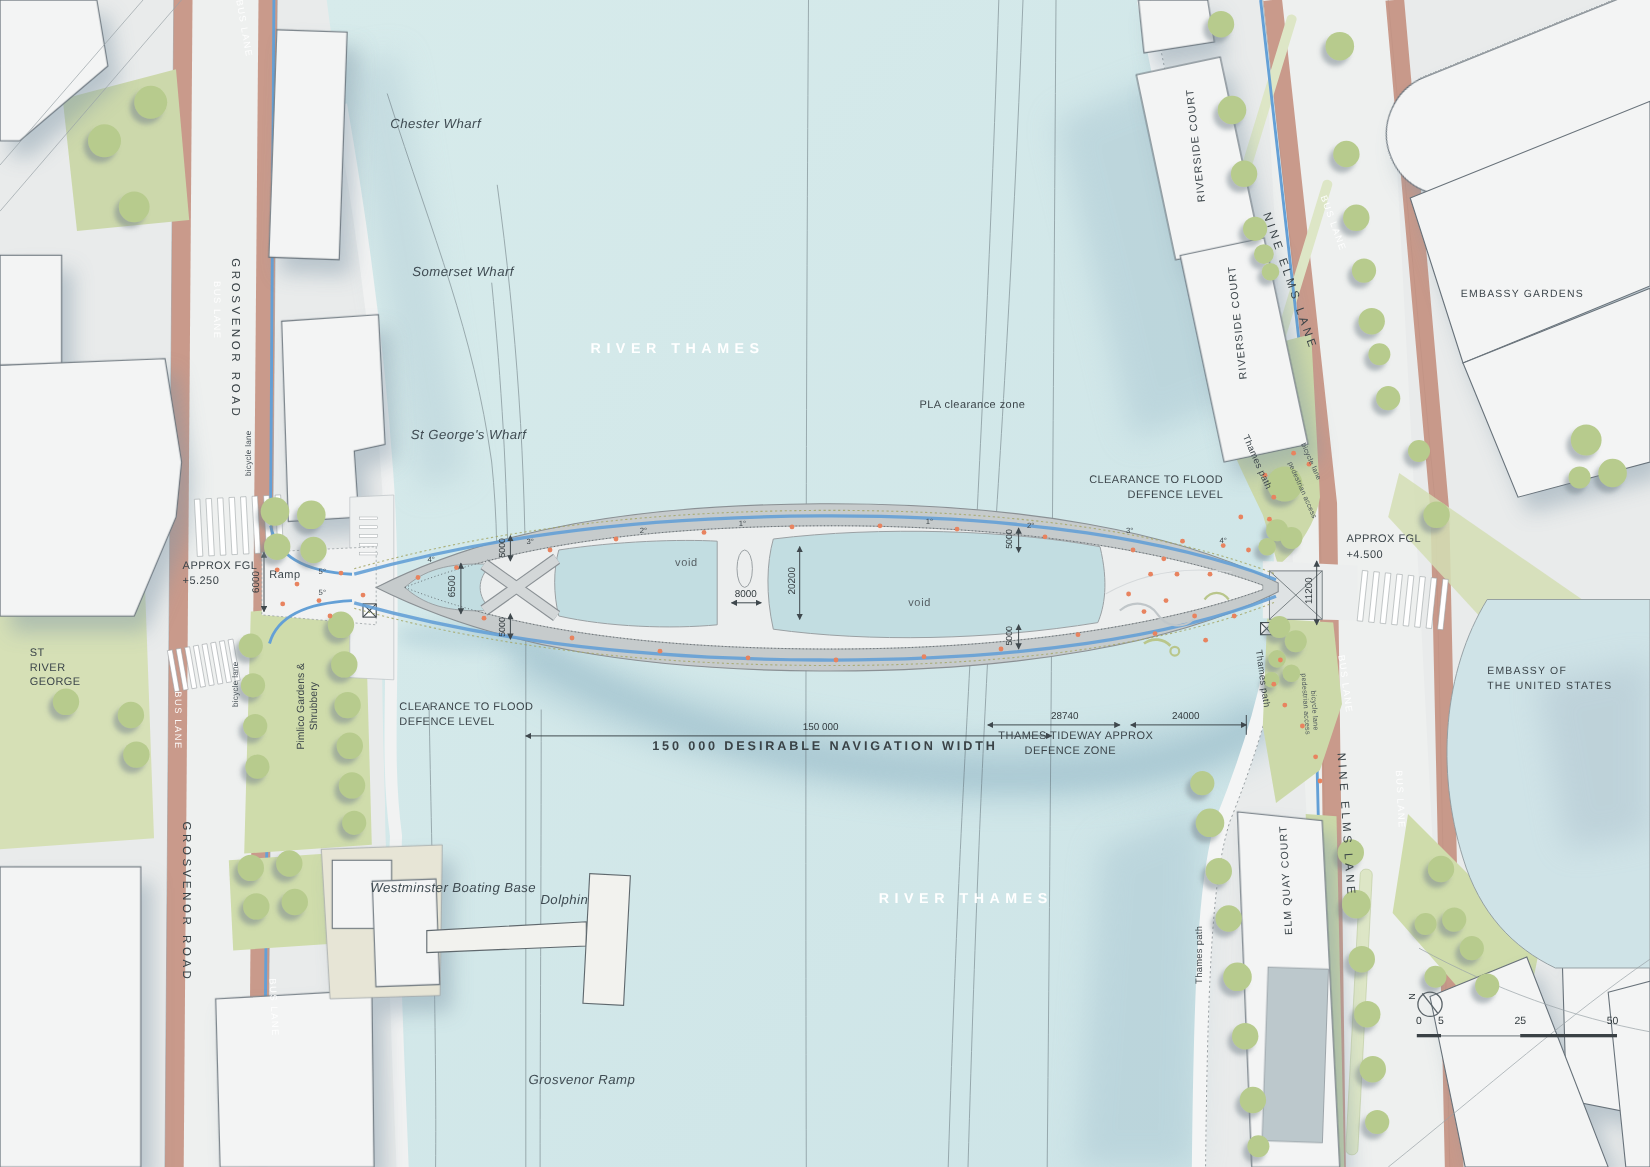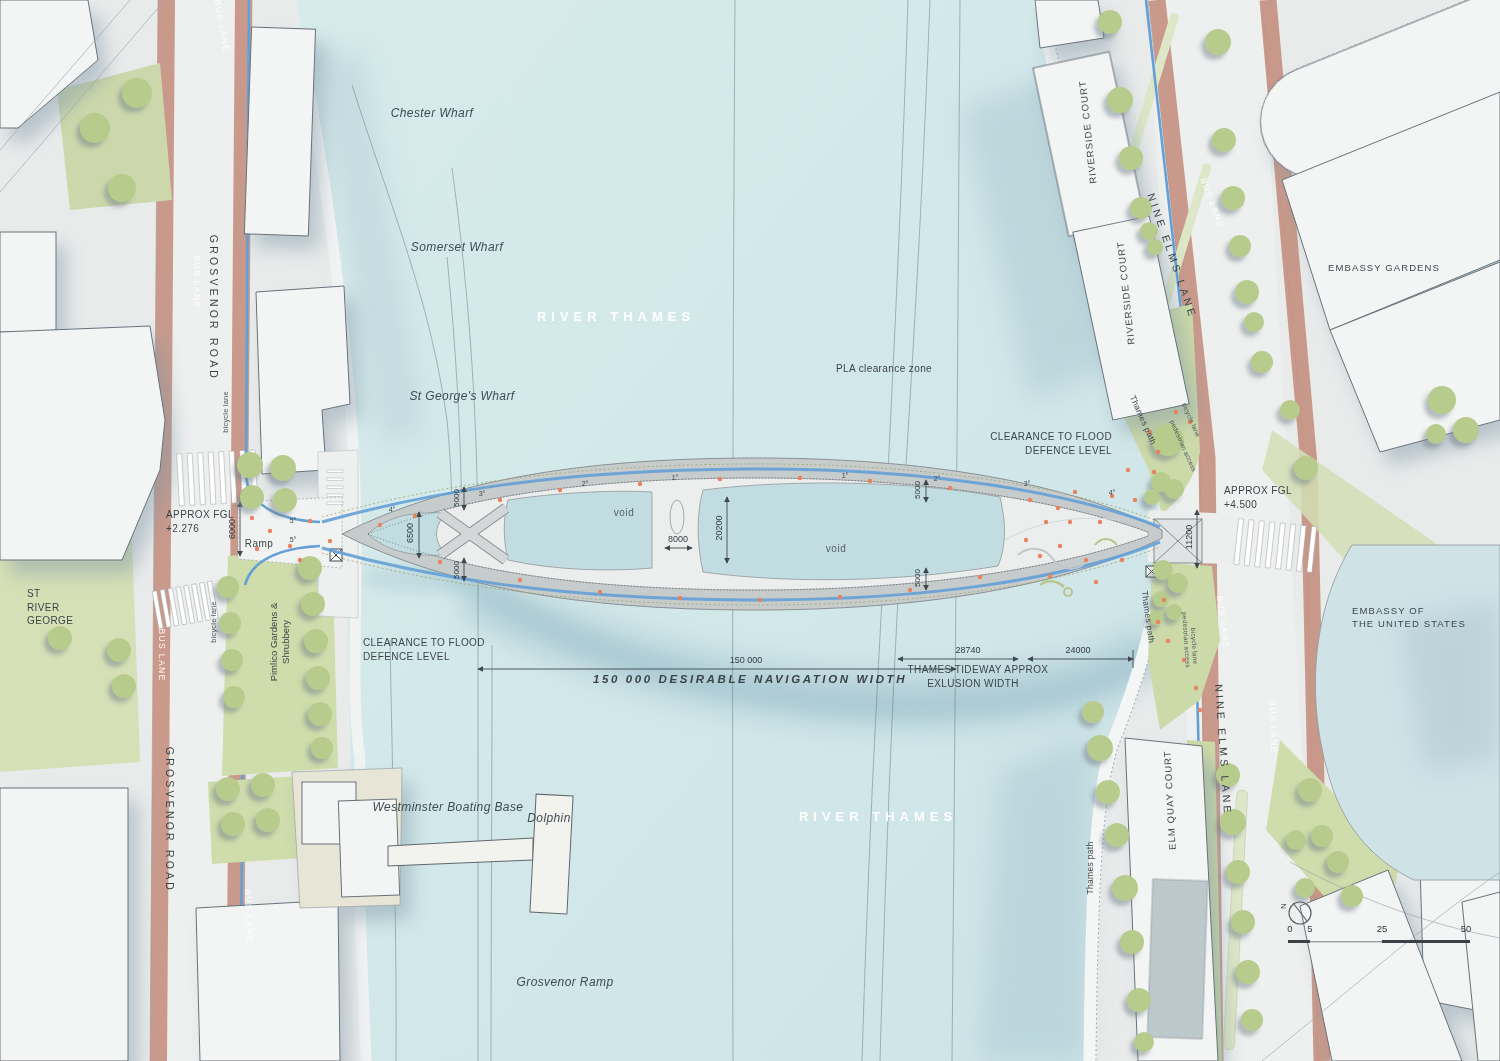--- a/index.html
+++ b/index.html
@@ -2,29 +2,29 @@
 <html><head>
 <meta charset="utf-8">
 <style>
   html,body{margin:0;padding:0;background:#e9ebeb;}
   #plan{position:relative;width:1500px;height:1061px;overflow:hidden;
         font-family:"Liberation Sans",sans-serif;background:#e9ebeb;}
   #plan svg{position:absolute;left:0;top:0;}
   .lbl{position:absolute;transform:translate(-50%,-50%);white-space:nowrap;
        color:#3d464b;line-height:1.25;}
   .lblL{position:absolute;white-space:nowrap;color:#3d464b;line-height:1.35;}
-  .it{font-style:italic;font-size:12px;color:#3f4b52;letter-spacing:.4px;margin-left:36px;}
+  .it{font-style:italic;font-size:12px;color:#3f4b52;letter-spacing:.4px;}
   .riv{font-size:13px;letter-spacing:5px;color:#ffffff;font-weight:bold;}
   .road{font-size:10.5px;letter-spacing:3.2px;color:#3a4347;font-weight:500;}
   .bus{font-size:8.5px;letter-spacing:1.4px;color:#ffffff;opacity:.92;}
   .bld{font-size:9.5px;letter-spacing:1.1px;color:#3d464b;}
   .ann{font-size:10px;color:#3c454a;letter-spacing:.4px;}
   .dim{font-size:9px;color:#333b3f;}
   .grade{font-size:7px;color:#3c454a;}
-  .navw{font-size:11.5px;letter-spacing:2.6px;font-weight:bold;color:#3a4347;font-style:italic;}
+  .navw{font-size:11.5px;letter-spacing:2.6px;font-weight:bold;color:#3a4347;}
   .path{font-size:8.5px;color:#3d464b;letter-spacing:.3px;}
   .tiny{font-size:6.5px;color:#4a545a;letter-spacing:.2px;}
   .sc{font-size:9.5px;color:#2f373b;}
   .void{font-size:10px;color:#565f64;letter-spacing:.6px;}
 </style>
 </head>
 <body>
 
 <div id="plan">
 
@@ -445,21 +445,21 @@
 
 <div class="lbl tiny" style="left:226px;top:412px;transform:translate(-50%,-50%) rotate(-90deg);font-size:7.5px">bicycle lane</div>
 <div class="lbl tiny" style="left:214px;top:622px;transform:translate(-50%,-50%) rotate(-90deg);font-size:7.5px">bicycle lane</div>
 <div class="lbl tiny" style="left:1191px;top:420px;transform:translate(-50%,-50%) rotate(66deg)">bicycle lane</div>
 <div class="lbl tiny" style="left:1194px;top:646px;transform:translate(-50%,-50%) rotate(86deg)">bicycle lane</div>
 <div class="lbl tiny" style="left:1183px;top:446px;transform:translate(-50%,-50%) rotate(66deg)">pedestrian access</div>
 <div class="lbl tiny" style="left:1186px;top:640px;transform:translate(-50%,-50%) rotate(86deg)">pedestrian access</div>
 <div class="lbl path" style="left:1143px;top:420px;transform:translate(-50%,-50%) rotate(66deg)">Thames path</div>
 <div class="lbl path" style="left:1148px;top:617px;transform:translate(-50%,-50%) rotate(82deg)">Thames path</div>
 <div class="lbl path" style="left:1090px;top:868px;transform:translate(-50%,-50%) rotate(-90deg)">Thames path</div>
-<div class="lbl ann" style="left:259px;top:544px">Ramp</div>
+<div class="lbl ann" style="left:259px;top:524px">Ramp</div>
 
 <div class="lblL ann" style="left:27px;top:587px">
   <div>ST</div>
   <div>RIVER</div>
   <div>GEORGE</div>
 </div>
 <div class="lbl" style="left:280px;top:642px;transform:translate(-50%,-50%) rotate(-90deg);font-size:9.5px;text-align:center">
   <div>Pimlico Gardens &amp;</div>
   <div>Shrubbery</div>
 </div>
@@ -475,30 +475,30 @@
 <div class="lblL ann" style="left:912px;top:430px;width:200px;text-align:right">
   <div>CLEARANCE TO FLOOD</div>
   <div>DEFENCE LEVEL</div>
 </div>
 <div class="lblL ann" style="left:363px;top:636px">
   <div>CLEARANCE TO FLOOD</div>
   <div>DEFENCE LEVEL</div>
 </div>
 <div class="lblL ann" style="left:166px;top:508px">
   <div>APPROX FGL</div>
-  <div>+2.276</div>
+  <div>+5.250</div>
 </div>
 <div class="lblL ann" style="left:1224px;top:484px">
   <div>APPROX FGL</div>
   <div>+4.500</div>
 </div>
 <div class="lbl dim" style="left:746px;top:661px">150 000</div>
 <div class="lbl navw" style="left:750px;top:679px">150 000 DESIRABLE NAVIGATION WIDTH</div>
 <div class="lbl ann" style="left:978px;top:670px">THAMES TIDEWAY APPROX</div>
-<div class="lbl ann" style="left:973px;top:684px">EXLUSION WIDTH</div>
+<div class="lbl ann" style="left:973px;top:684px">DEFENCE ZONE</div>
 <div class="lbl void" style="left:624px;top:513px">void</div>
 <div class="lbl void" style="left:836px;top:549px">void</div>
 
 <div class="lbl dim" style="left:233px;top:529px;transform:translate(-50%,-50%) rotate(-90deg)">6000</div>
 <div class="lbl dim" style="left:411px;top:533px;transform:translate(-50%,-50%) rotate(-90deg)">6500</div>
 <div class="lbl dim" style="left:678px;top:540px">8000</div>
 <div class="lbl dim" style="left:720px;top:528px;transform:translate(-50%,-50%) rotate(-90deg)">20200</div>
 <div class="lbl dim" style="left:1190px;top:537px;transform:translate(-50%,-50%) rotate(-90deg)">11200</div>
 <div class="lbl dim" style="left:457px;top:498px;transform:translate(-50%,-50%) rotate(-90deg);font-size:8px">5000</div>
 <div class="lbl dim" style="left:457px;top:570px;transform:translate(-50%,-50%) rotate(-90deg);font-size:8px">5000</div>

